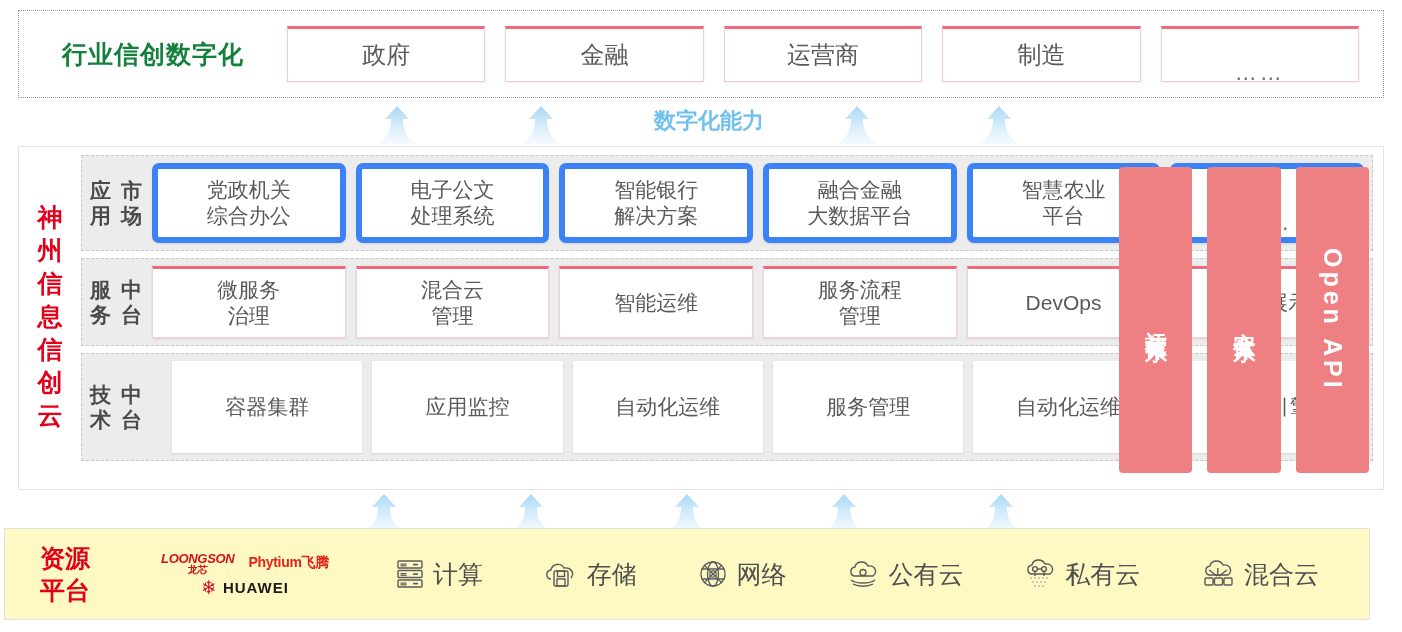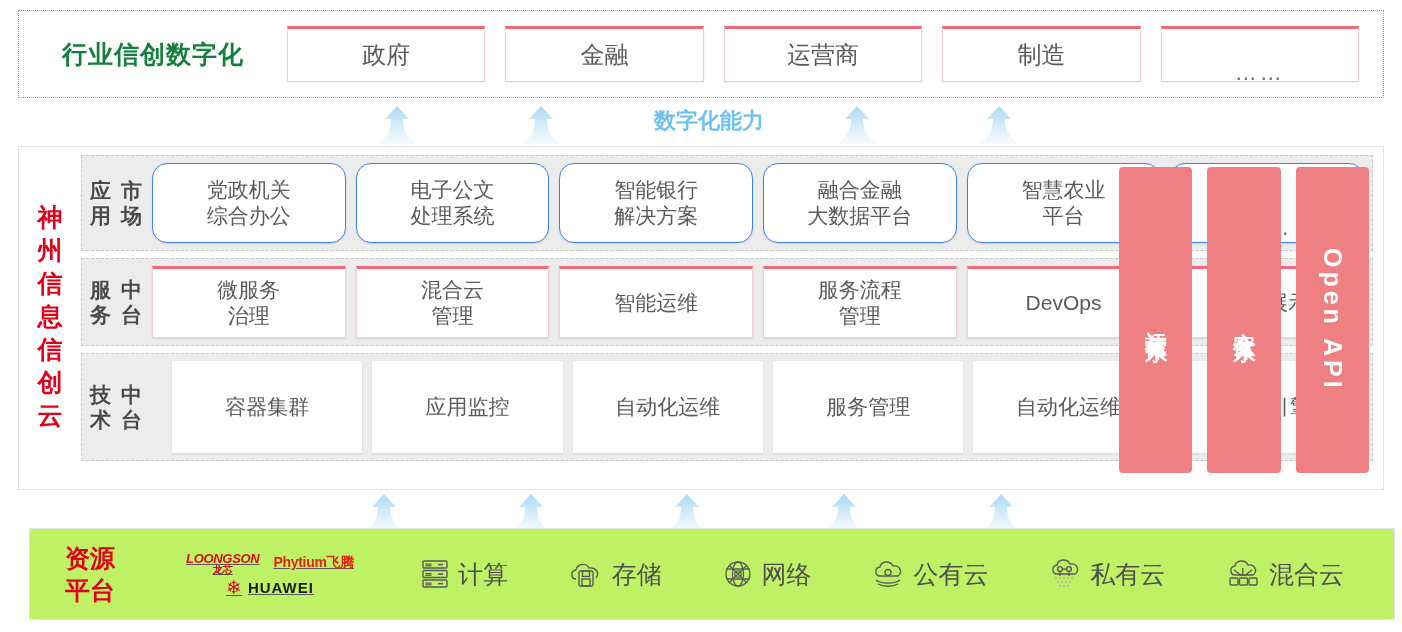--- a/index.html
+++ b/index.html
@@ -78,21 +78,21 @@
   .cell{
     flex:1;background:#fff;
     display:flex;flex-direction:column;
     align-items:center;justify-content:center;
     font-size:21px;color:#5a5a5a;line-height:1.22;text-align:center;
     box-shadow:0 1px 2px rgba(0,0,0,0.10);
     box-sizing:border-box;
   }
   
   .row-app{height:96px;}
-  .row-app .cell{border:1px solid #3b82f6;border-radius:15px;}
+  .row-app .cell{border:6px solid #3b82f6;border-radius:7px;}
   
   .row-svc{height:88px;}
   .row-svc .cell{border:1px solid #f4ced2;border-top:3px solid #ef6b7b;}
   
   .row-tech{height:108px;}
   .row-tech .row-cells{flex-direction:column;gap:7px;}
   .tech-line{display:flex;gap:10px;flex:1;padding-left:20px;}
   .row-tech .cell{border:none;}
 
   
@@ -109,31 +109,31 @@
   .pink-col .vtext{writing-mode:vertical-rl;text-orientation:upright;letter-spacing:3px;}
   .pink-col .rtext{writing-mode:vertical-rl;text-orientation:mixed;letter-spacing:4px;font-size:25px;}
 
   
   .arrow-strip-bot{
     position:absolute;left:18px;top:492px;width:1366px;height:40px;
   }
 
   
   .res-panel{
-    position:absolute;left:29px;top:528px;width:1366px;height:92px;
-    background:#bef264;border:1px solid #e2e2e2;box-sizing:border-box;
+    position:absolute;left:4px;top:528px;width:1366px;height:92px;
+    background:#fef9c3;border:1px solid #e2e2e2;box-sizing:border-box;
     display:flex;align-items:center;
   }
   .res-title{
     width:120px;text-align:center;color:#E2001A;font-weight:bold;
     font-size:25px;line-height:1.3;
   }
   .vendors{
     width:240px;display:flex;flex-direction:column;align-items:center;
-    justify-content:center;gap:3px;text-decoration:underline;
+    justify-content:center;gap:3px;
   }
   .vendor-row{display:flex;align-items:center;gap:14px;}
   .logo-loongson{display:flex;flex-direction:column;align-items:center;line-height:1;}
   .logo-loongson .en{
     font-size:13px;font-weight:bold;font-style:italic;color:#D4111A;letter-spacing:-0.3px;}
   .logo-loongson .cn{font-size:10px;font-weight:bold;color:#D4111A;}
   .logo-phytium{font-size:14px;font-weight:bold;color:#E2231A;letter-spacing:-0.3px;}
   .logo-huawei{display:flex;align-items:center;gap:6px;}
   .logo-huawei .mark{font-size:19px;color:#CE0E2D;line-height:1;}
   .logo-huawei .txt{font-size:15px;font-weight:bold;color:#1a1a1a;letter-spacing:1px;}

